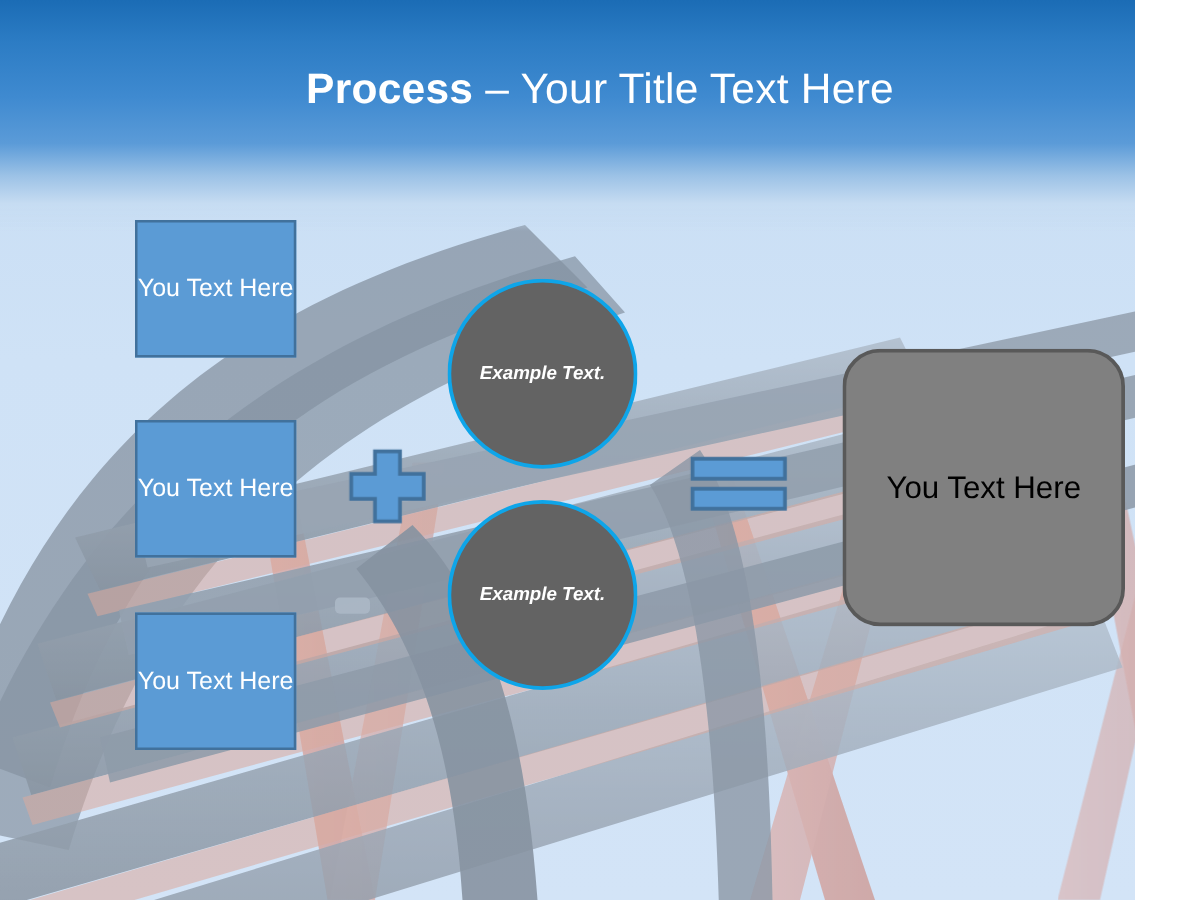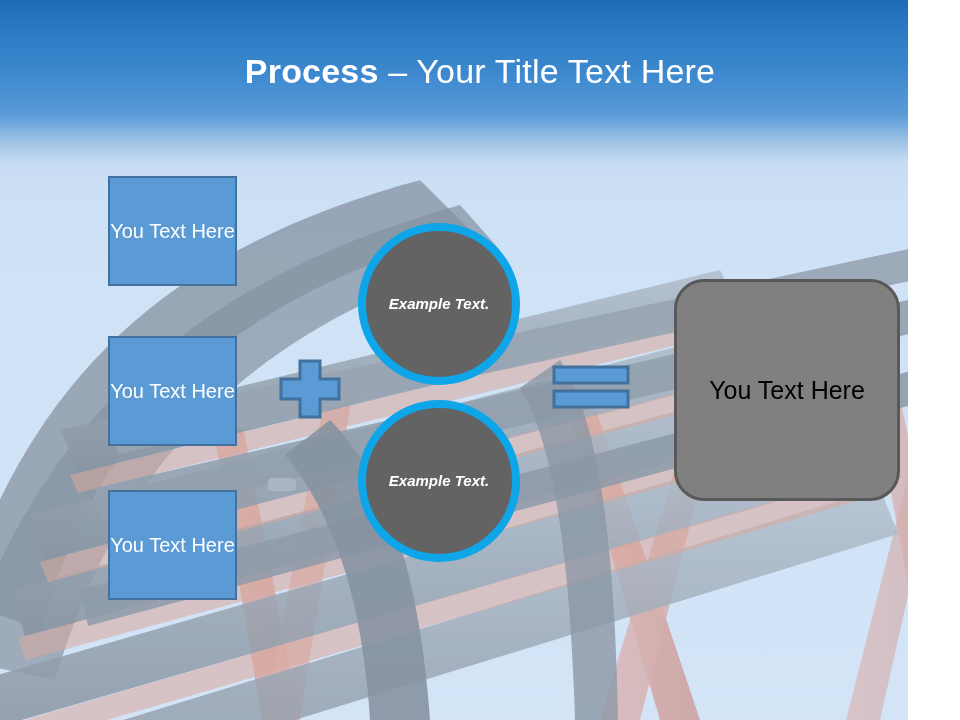--- a/index.html
+++ b/index.html
@@ -102,21 +102,21 @@
   }
   .plus svg, .equals svg { display: block; }
 
   
   .circle {
     position: absolute;
     width: 146px;
     height: 146px;
     border-radius: 50%;
     background: #636363;
-    border: 8px solid #0ea5e9;
+    border: 3px solid #0ea5e9;
     color: #ffffff;
     font-size: 15px;
     line-height: 22px;
     font-weight: bold;
     font-style: italic;
     display: flex;
     align-items: center;
     justify-content: center;
     text-align: center;
   }

